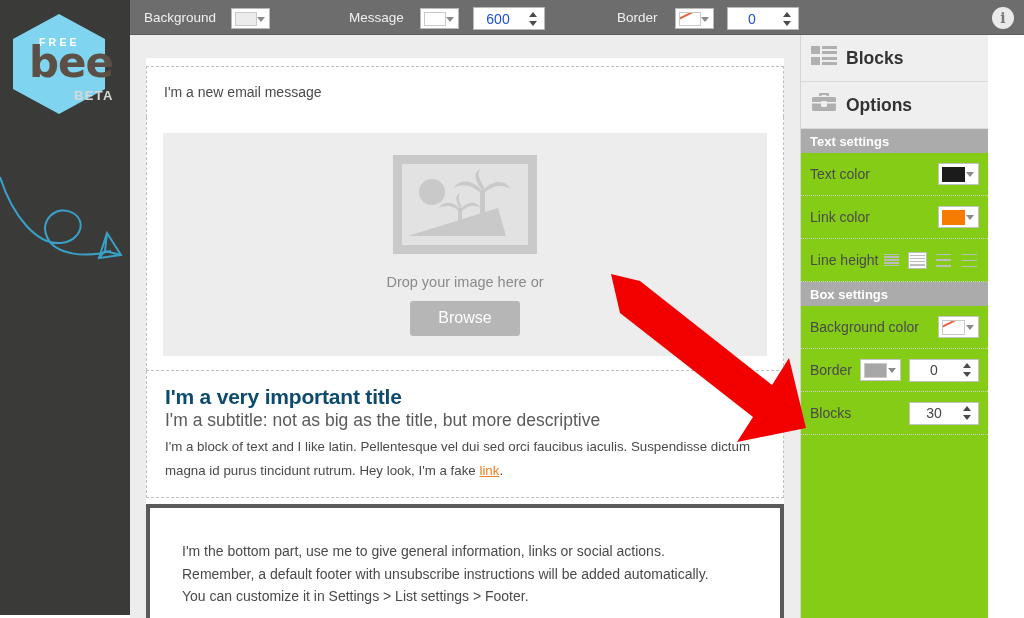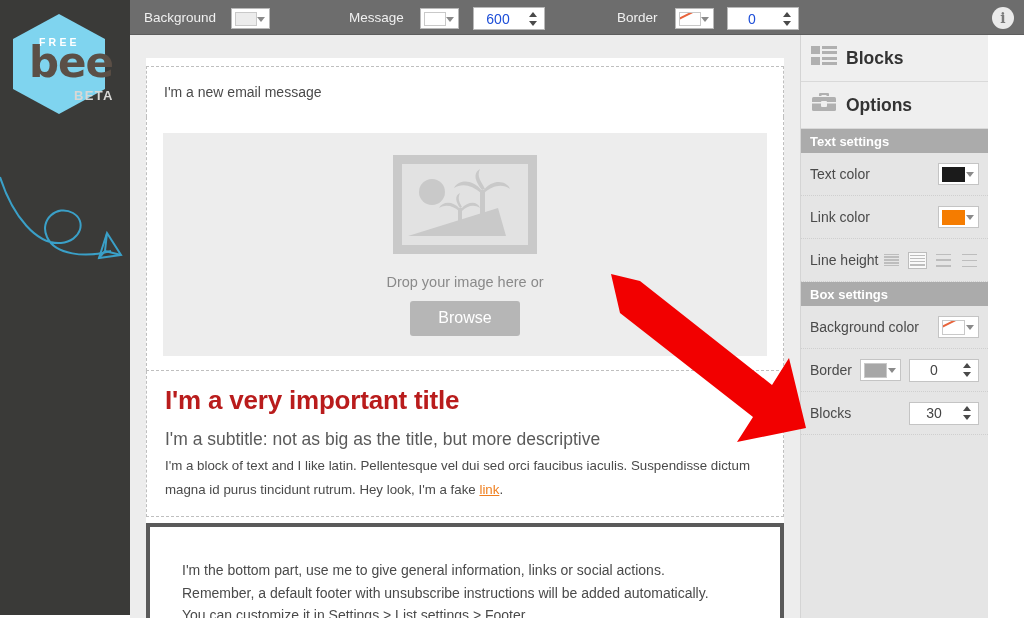--- a/index.html
+++ b/index.html
@@ -193,24 +193,24 @@
     padding: 8px 28px 9px 28px;
     border-radius: 3px;
   }
 
   .row-text {
     border: 1px dashed #bfbfbf;
     border-top: none;
     padding: 14px 18px 14px 18px;
   }
   .e-title {
-    color: #b91c1c;
-    font-size: 26px; font-weight: bold;
+    color: #0c4a6e;
+    font-size: 21px; font-weight: bold;
     letter-spacing: -0.2px;
-    margin-bottom: 13px;
+    margin-bottom: 1px;
   }
   .e-sub {
     color: #5a5a5a;
     font-size: 17.5px;
     margin-bottom: 4px;
   }
   .e-body {
     color: #4a4a4a;
     font-size: 13.3px;
     line-height: 24px;
@@ -226,21 +226,21 @@
   .f-line {
     color: #4a4a4a;
     font-size: 14px;
     line-height: 22.5px;
   }
 
   
   .panel {
     position: absolute; left: 800px; top: 35px;
     width: 188px; height: 583px;
-    background: #e5e5e5;
+    background: #84cc16;
     border-left: 1px solid #d4d4d4;
   }
   .panel-head {
     height: 47px;
     background: #efefef;
     border-bottom: 1px solid #d9d9d9;
     display: flex; align-items: center;
     padding-left: 10px;
   }
   .panel-head.second { border-bottom: 1px solid #d9d9d9; }

